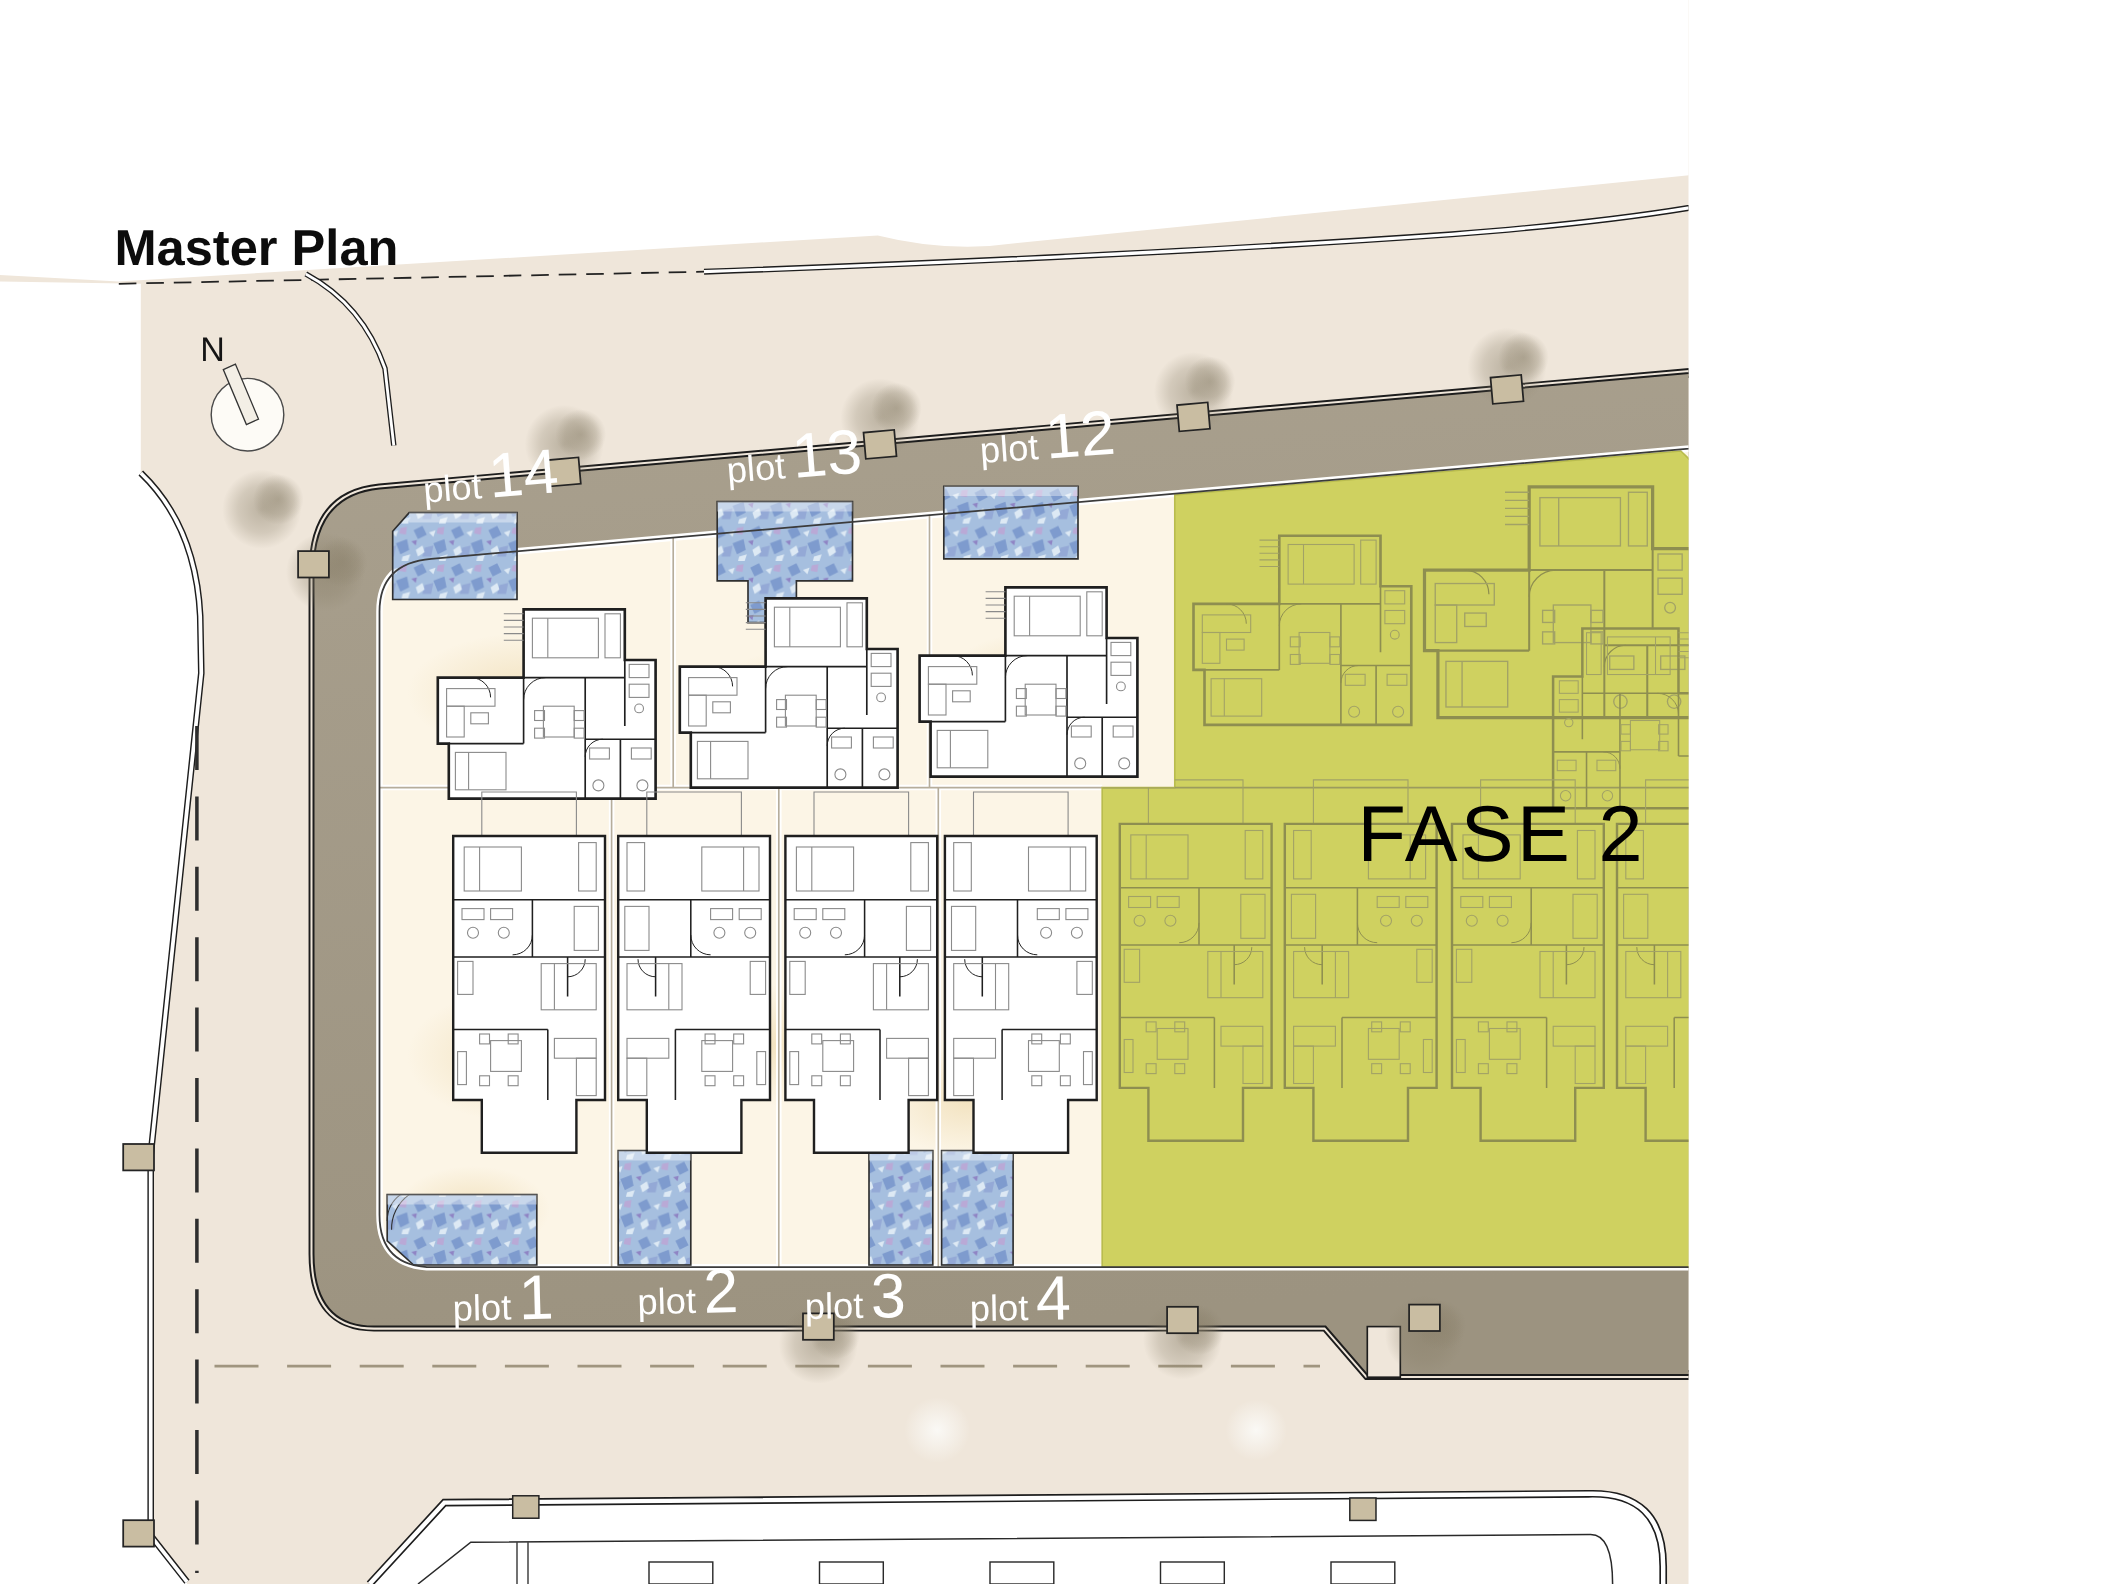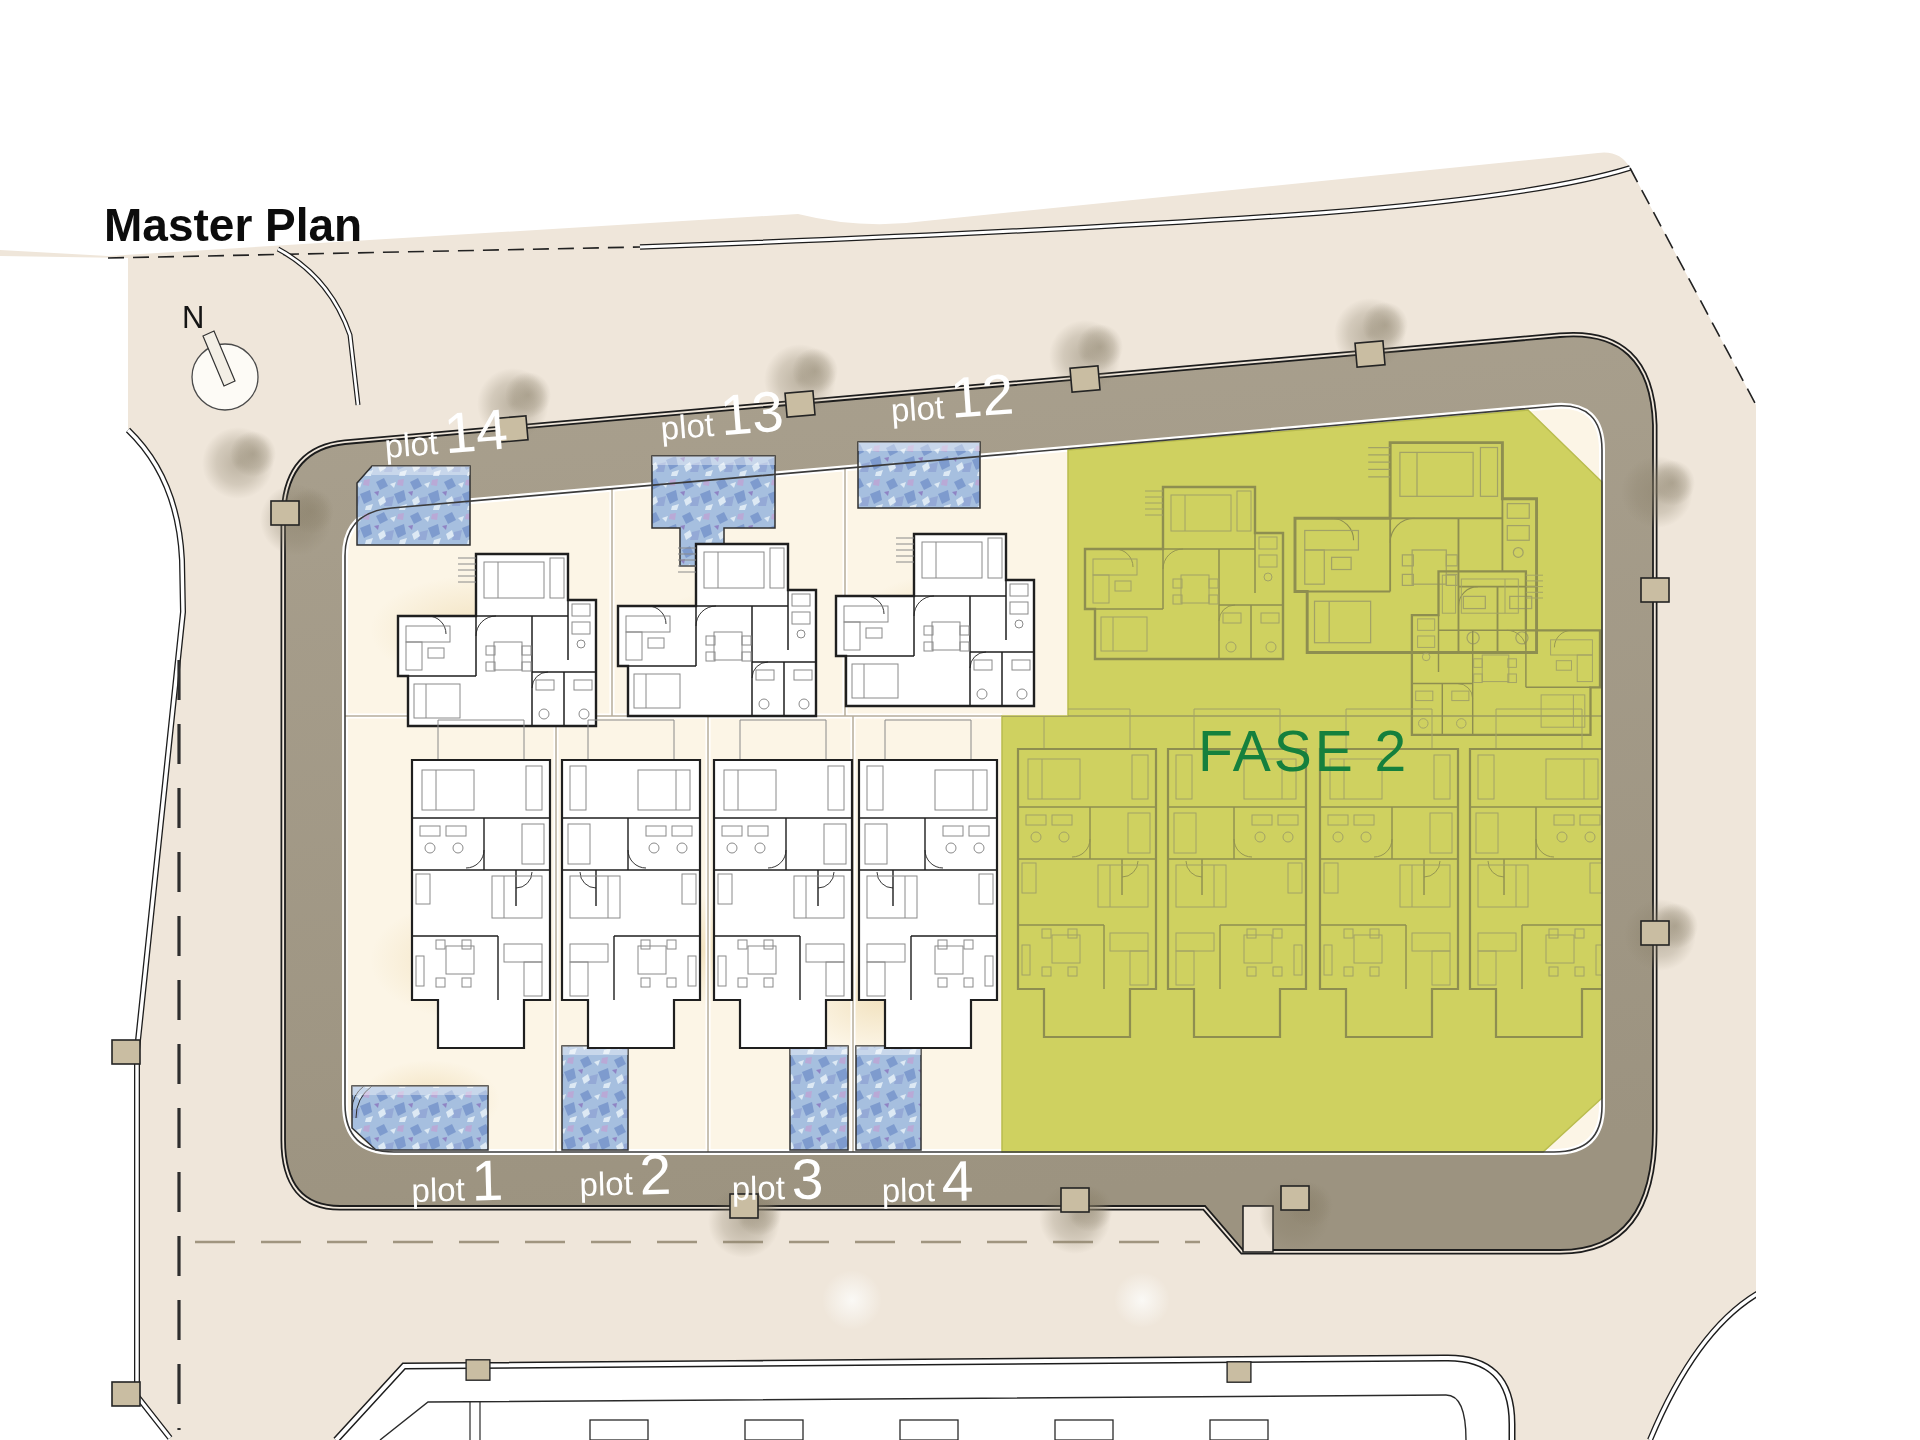--- a/index.html
+++ b/index.html
@@ -1,23 +1,23 @@
 <!DOCTYPE html>
 <html><head>
 <meta charset="utf-8">
 <style>
   html,body{margin:0;padding:0;background:#ffffff}
-  .stage{position:relative;width:1756px;height:1440px;overflow:hidden;
+  .stage{position:relative;width:1535px;height:1440px;overflow:hidden;
          font-family:"Liberation Sans",sans-serif;background:#ffffff}
   .stage svg{position:absolute;left:0;top:0}
   .overlay{position:absolute;left:0;top:0;width:100%;height:100%;pointer-events:none}
   .title{position:absolute;left:104px;top:198px;font-size:46px;font-weight:bold;
          color:#0c0c0c;letter-spacing:0px;white-space:nowrap}
   .north-n{position:absolute;left:182px;top:300px;font-size:31px;color:#151515}
-  .fase{position:absolute;left:1198px;top:718px;font-size:57px;color:#15803d;
+  .fase{position:absolute;left:1234px;top:718px;font-size:72px;color:#000000;
         letter-spacing:3px;white-space:nowrap}
   .plotlabel{position:absolute;color:#ffffff;display:flex;align-items:baseline;
              gap:7px;transform-origin:left bottom;white-space:nowrap}
   .plotlabel .w{font-size:33px;line-height:1}
   .plotlabel .n{font-size:57px;line-height:.85}
 </style>
 </head>
 <body>
 
 <div class="stage">

